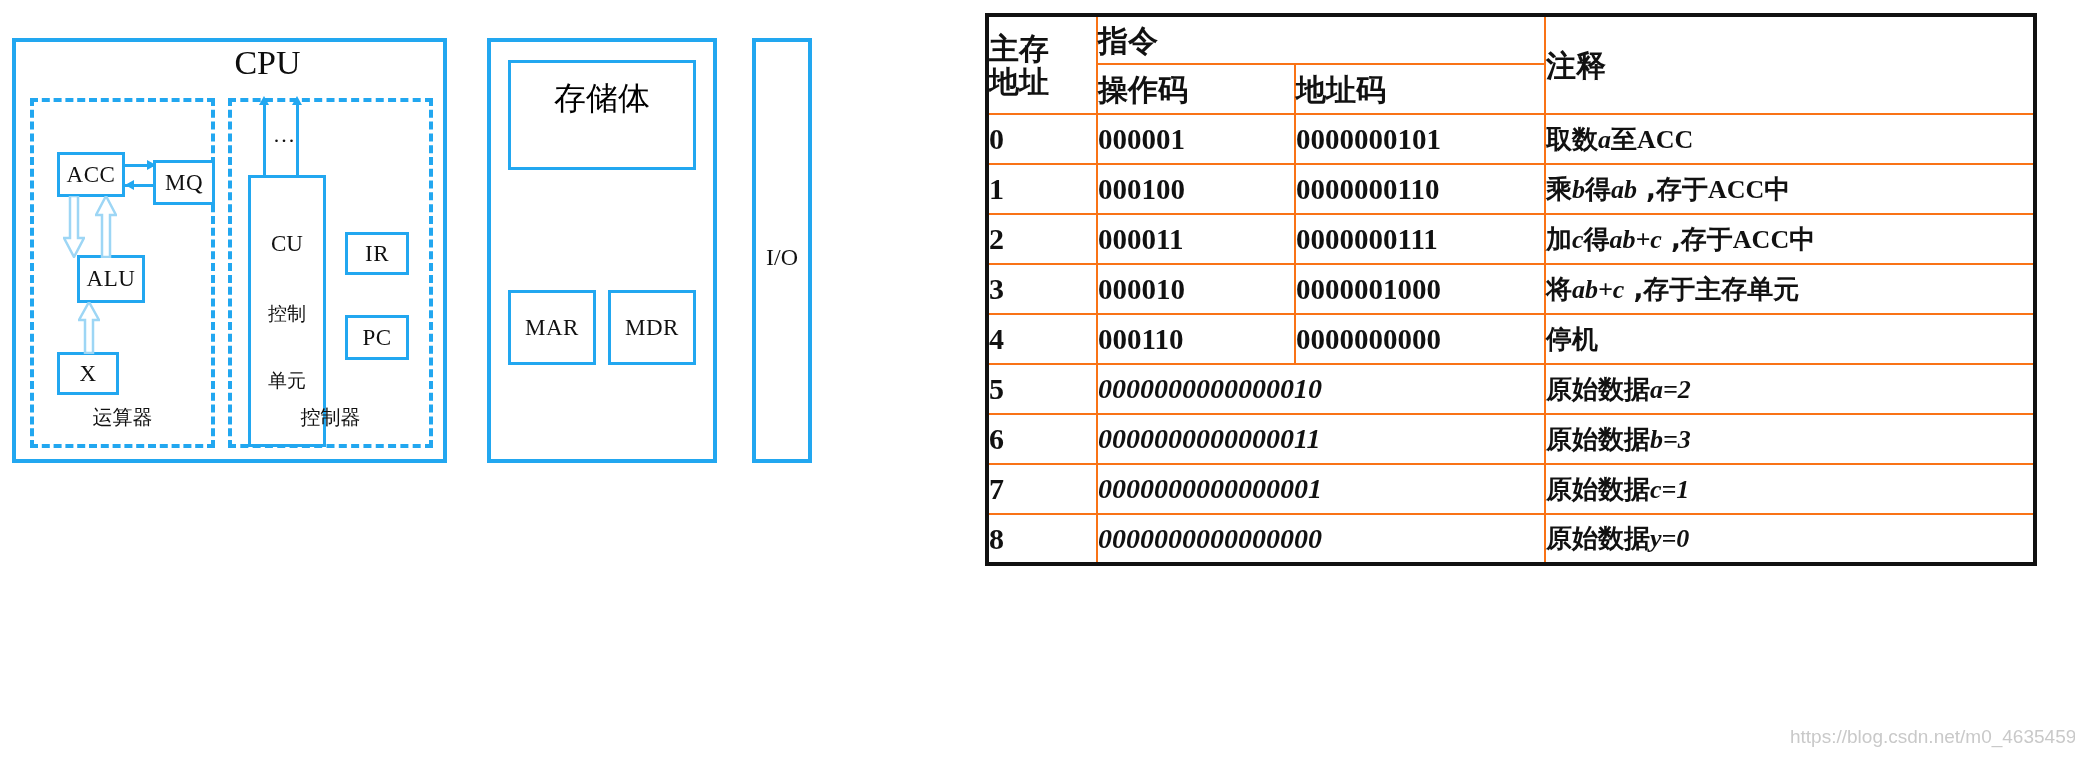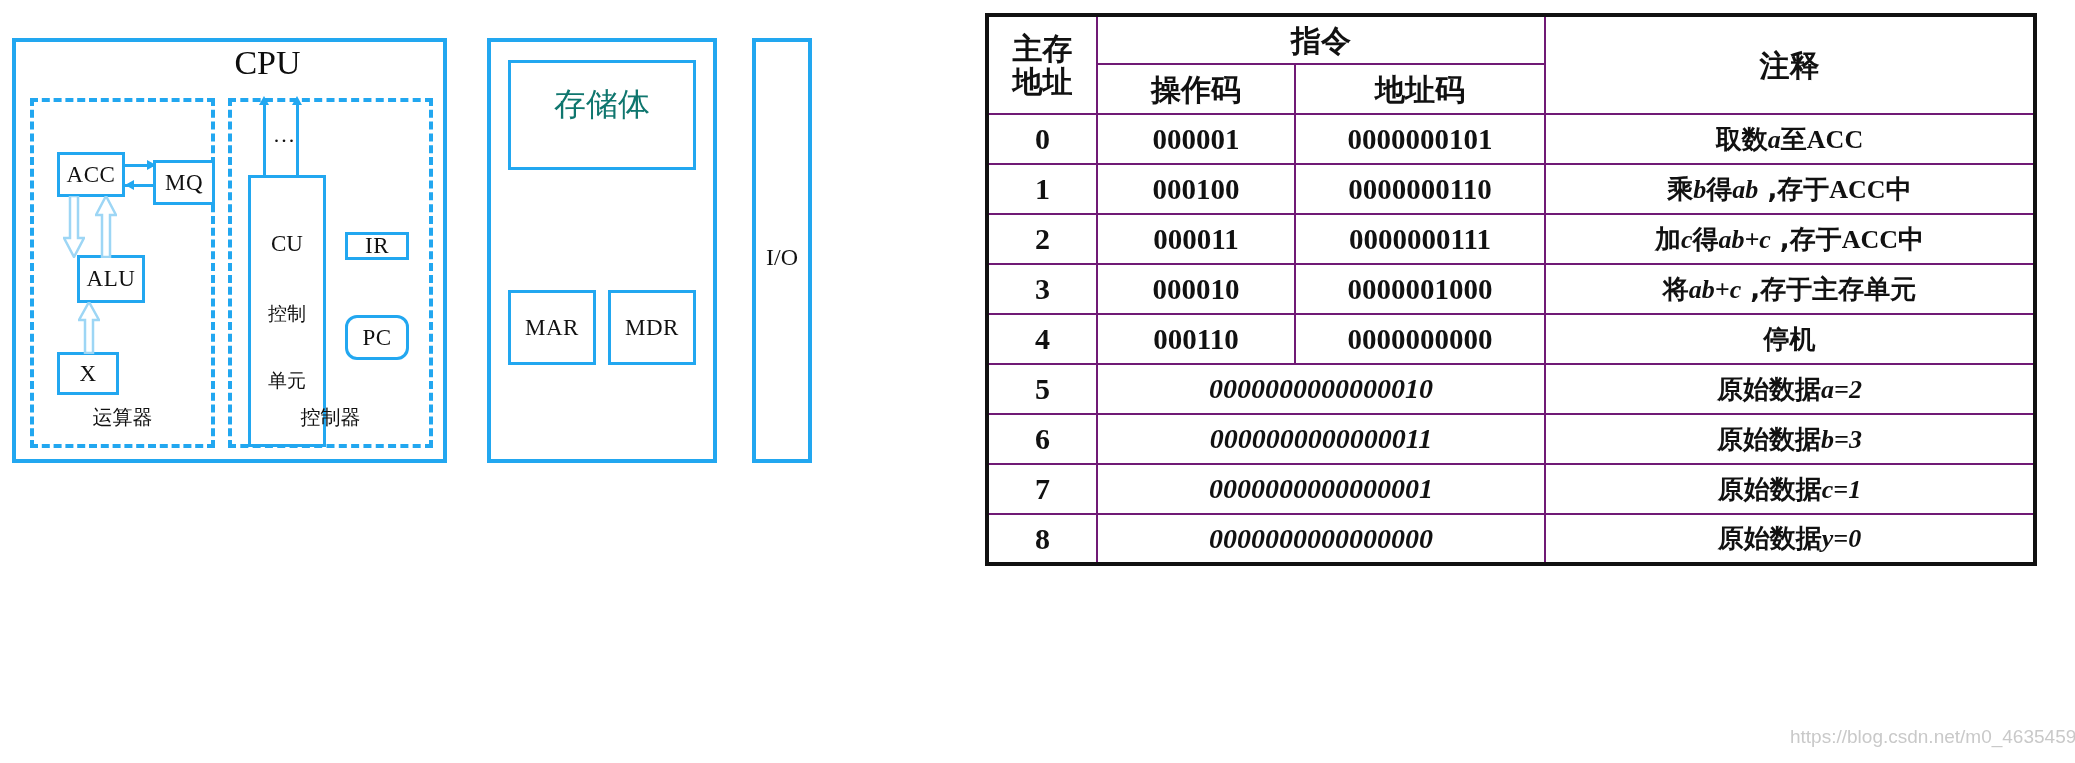--- a/index.html
+++ b/index.html
@@ -47,22 +47,22 @@
   .reg{
     position:absolute;border:3px solid #22a7f0;background:#fff;
     box-sizing:border-box;display:flex;align-items:center;justify-content:center;
     font-size:23px;color:#111;letter-spacing:.5px;
     font-family:"Liberation Serif", serif;
   }
   .acc{left:57px;top:152px;width:68px;height:45px;}
   .mq{left:153px;top:152px;width:62px;height:45px;margin-top:8px;}
   .alu{left:57px;top:255px;width:68px;height:48px;margin-left:20px;}
   .xreg{left:57px;top:352px;width:62px;height:43px;}
-  .ir{left:345px;top:232px;width:64px;height:28px;}
-  .pc{left:345px;top:315px;width:64px;height:45px;border-radius:12px;}
+  .ir{left:345px;top:232px;width:64px;height:43px;}
+  .pc{left:345px;top:315px;width:64px;height:45px;}
 
   .cu{
     position:absolute;left:248px;top:175px;width:78px;height:272px;
     border:3px solid #22a7f0;background:#fff;box-sizing:border-box;
     display:flex;flex-direction:column;align-items:center;justify-content:space-evenly;
     font-size:23px;color:#111;padding:6px 0;
     font-family:"Liberation Serif", serif;
   }
   .cu span{display:block;line-height:1;}
   .cu .cn{font-family:"DejaVu Sans", sans-serif;font-size:19px;}
@@ -93,22 +93,22 @@
   .cu-dots{
     position:absolute;left:268px;top:122px;width:34px;
     text-align:center;font-size:22px;color:#111;letter-spacing:2px;
     font-family:"Liberation Serif", serif;
   }
 
   
   .mem-outer{left:487px;top:38px;width:230px;height:425px;}
   .mem-body{left:508px;top:60px;width:188px;height:110px;}
   .mem-body-label{
-    position:absolute;left:508px;top:83px;width:188px;text-align:center;
-    font-size:32px;color:#0f766e;font-family:"DejaVu Sans", sans-serif;
+    position:absolute;left:508px;top:77px;width:188px;text-align:center;
+    font-size:32px;color:#000000;font-family:"DejaVu Sans", sans-serif;
   }
   .mar{left:508px;top:290px;width:88px;height:75px;}
   .mdr{left:608px;top:290px;width:88px;height:75px;}
   .mem-label{
     position:absolute;left:487px;top:400px;width:230px;text-align:center;
     font-size:22px;color:#111;font-family:"DejaVu Sans", sans-serif;
   }
 
   
   .io-outer{left:752px;top:38px;width:60px;height:425px;}
@@ -119,22 +119,22 @@
 
   
   .table-wrap{position:absolute;left:985px;top:13px;}
   table.mem-table{
     border-collapse:collapse;
     table-layout:fixed;
     background:#fff;
     border:4px solid #111;
   }
   table.mem-table td{
-    border:2px solid #701a75;
-    text-align:center;
+    border:2px solid #f97316;
+    text-align:left;
     vertical-align:middle;
     padding:0;
     color:#111;
   }
   .col-addr{width:110px;}
   .col-op{width:198px;}
   .col-adr{width:250px;}
   .col-cmt{width:490px;}
 
   .hdr-cn{

